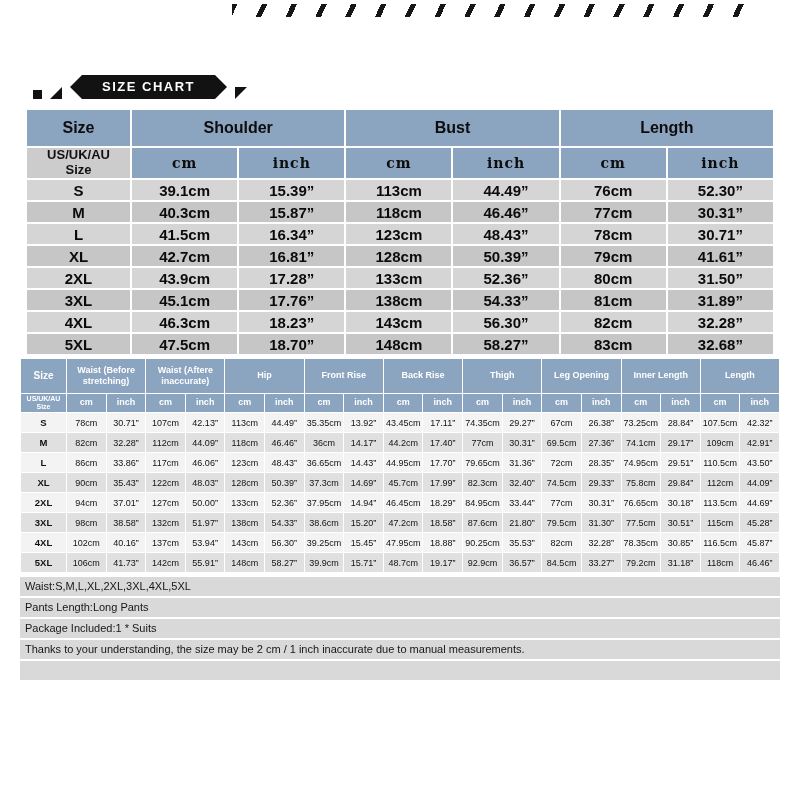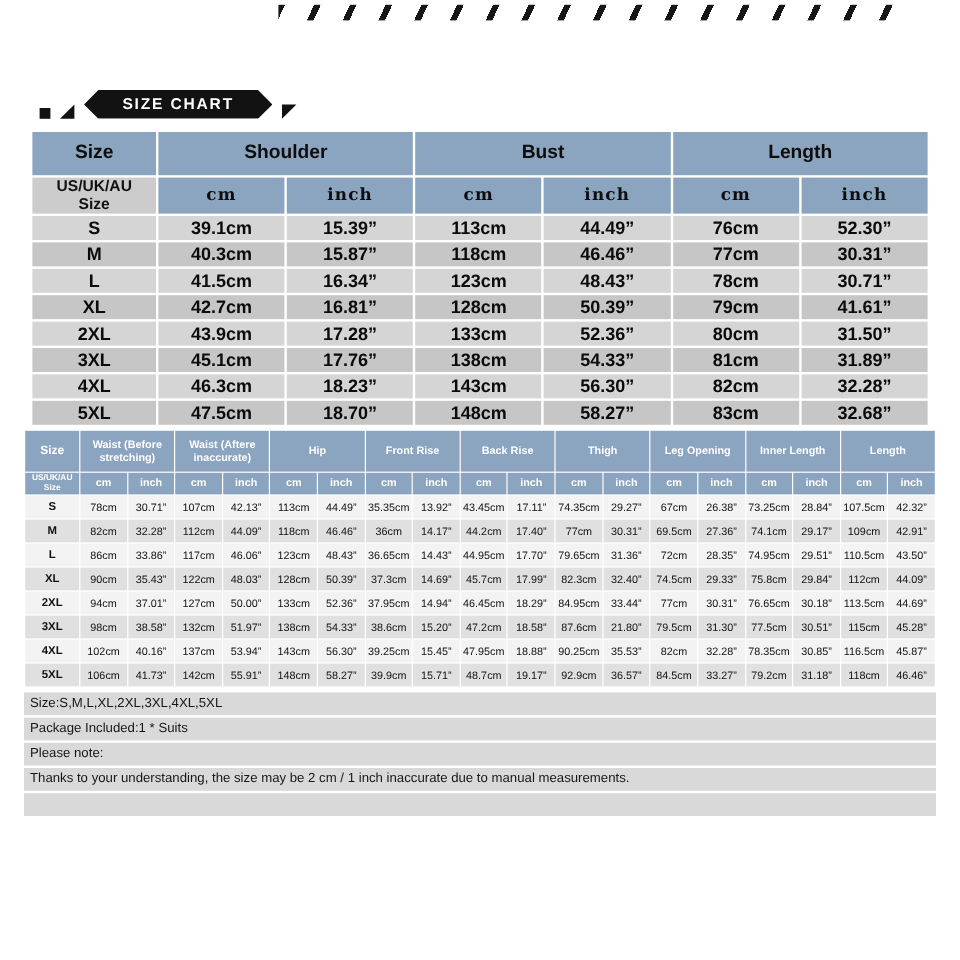--- a/index.html
+++ b/index.html
@@ -368,20 +368,20 @@
           <td class="val2">33.27”</td>
           <td class="val2">79.2cm</td>
           <td class="val2">31.18”</td>
           <td class="val2">118cm</td>
           <td class="val2">46.46”</td>
         </tr>
       </tbody>
   </table>
 
   <div class="notes" id="notes">
-      <div class="note-line">Size:S,M,L,XL,2XL,3XL,4XL,5XL</div>
+      <div class="note-line">Waist:S,M,L,XL,2XL,3XL,4XL,5XL</div>
+      <div class="note-line">Pants Length:Long Pants</div>
       <div class="note-line">Package Included:1 * Suits</div>
-      <div class="note-line">Please note:</div>
       <div class="note-line">Thanks to your understanding, the size may be 2 cm / 1 inch inaccurate due to manual measurements.</div>
       <div class="note-line"></div>
     </div>
 
 </div>
 
 </body></html>

